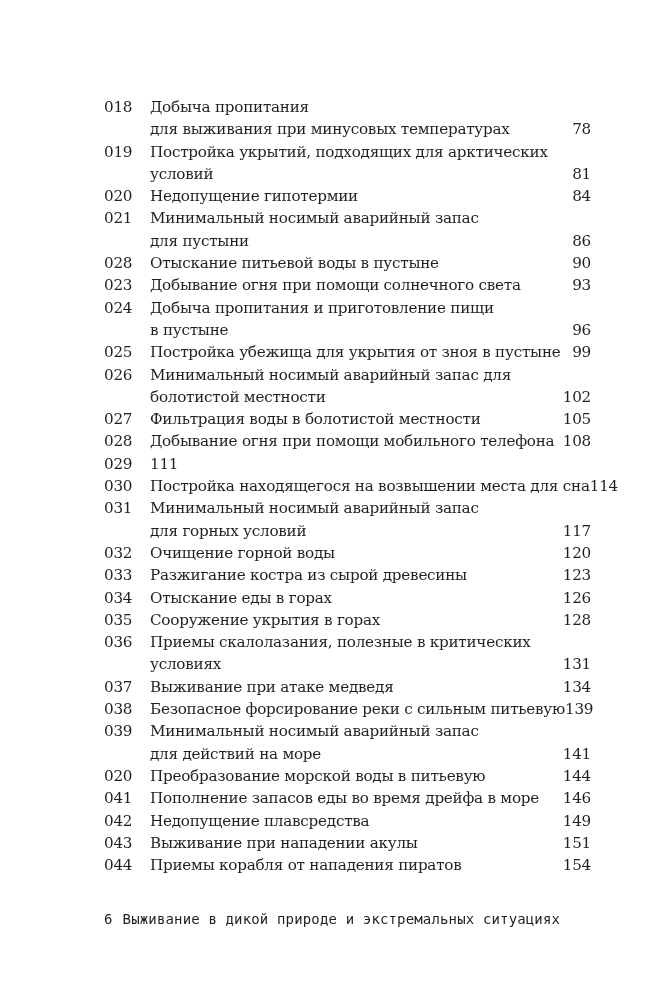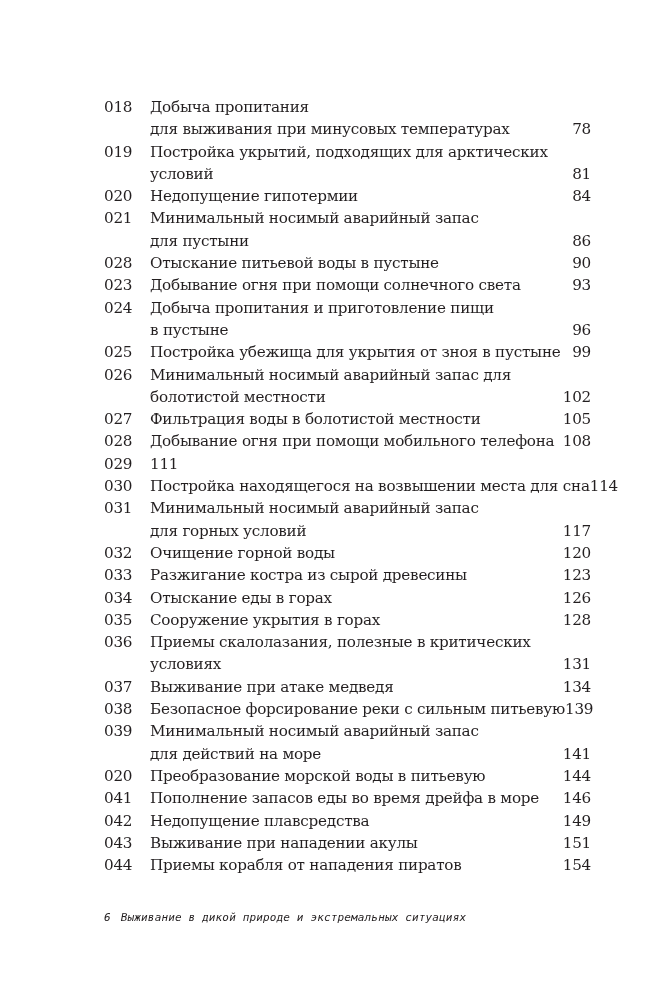--- a/index.html
+++ b/index.html
@@ -17,21 +17,21 @@
       display: flex; align-items: flex-end;
       height: 22.3px; line-height: 22.3px;
       font-size: 15.2px; letter-spacing: -0.25px; white-space: nowrap;
     }
     .num { width: 46px; flex: none; }
     .title { flex: 1; overflow: visible; }
     .page { flex: none; text-align: right; min-width: 28px; }
     .footer {
       position: absolute; left: 104px; top: 911px;
       font-family: "DejaVu Sans Mono", "Liberation Mono", monospace;
-      font-size: 11px; letter-spacing: 0.15px; white-space: nowrap; font-style: italic;
+      font-size: 14px; letter-spacing: 0.15px; white-space: nowrap;
     }
     .footer .pgno { margin-right: 10px; }
   </style>
 </head>
 <body>
 
 <div class="toc" id="toc">
     <div class="entry">
       <div class="line">
         <span class="num">018</span>

